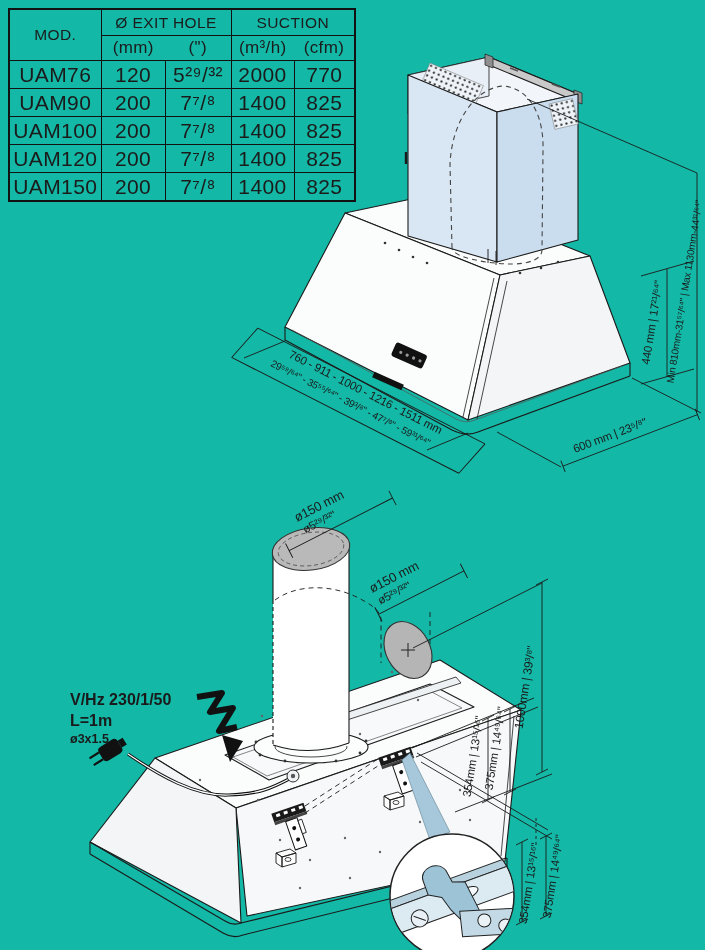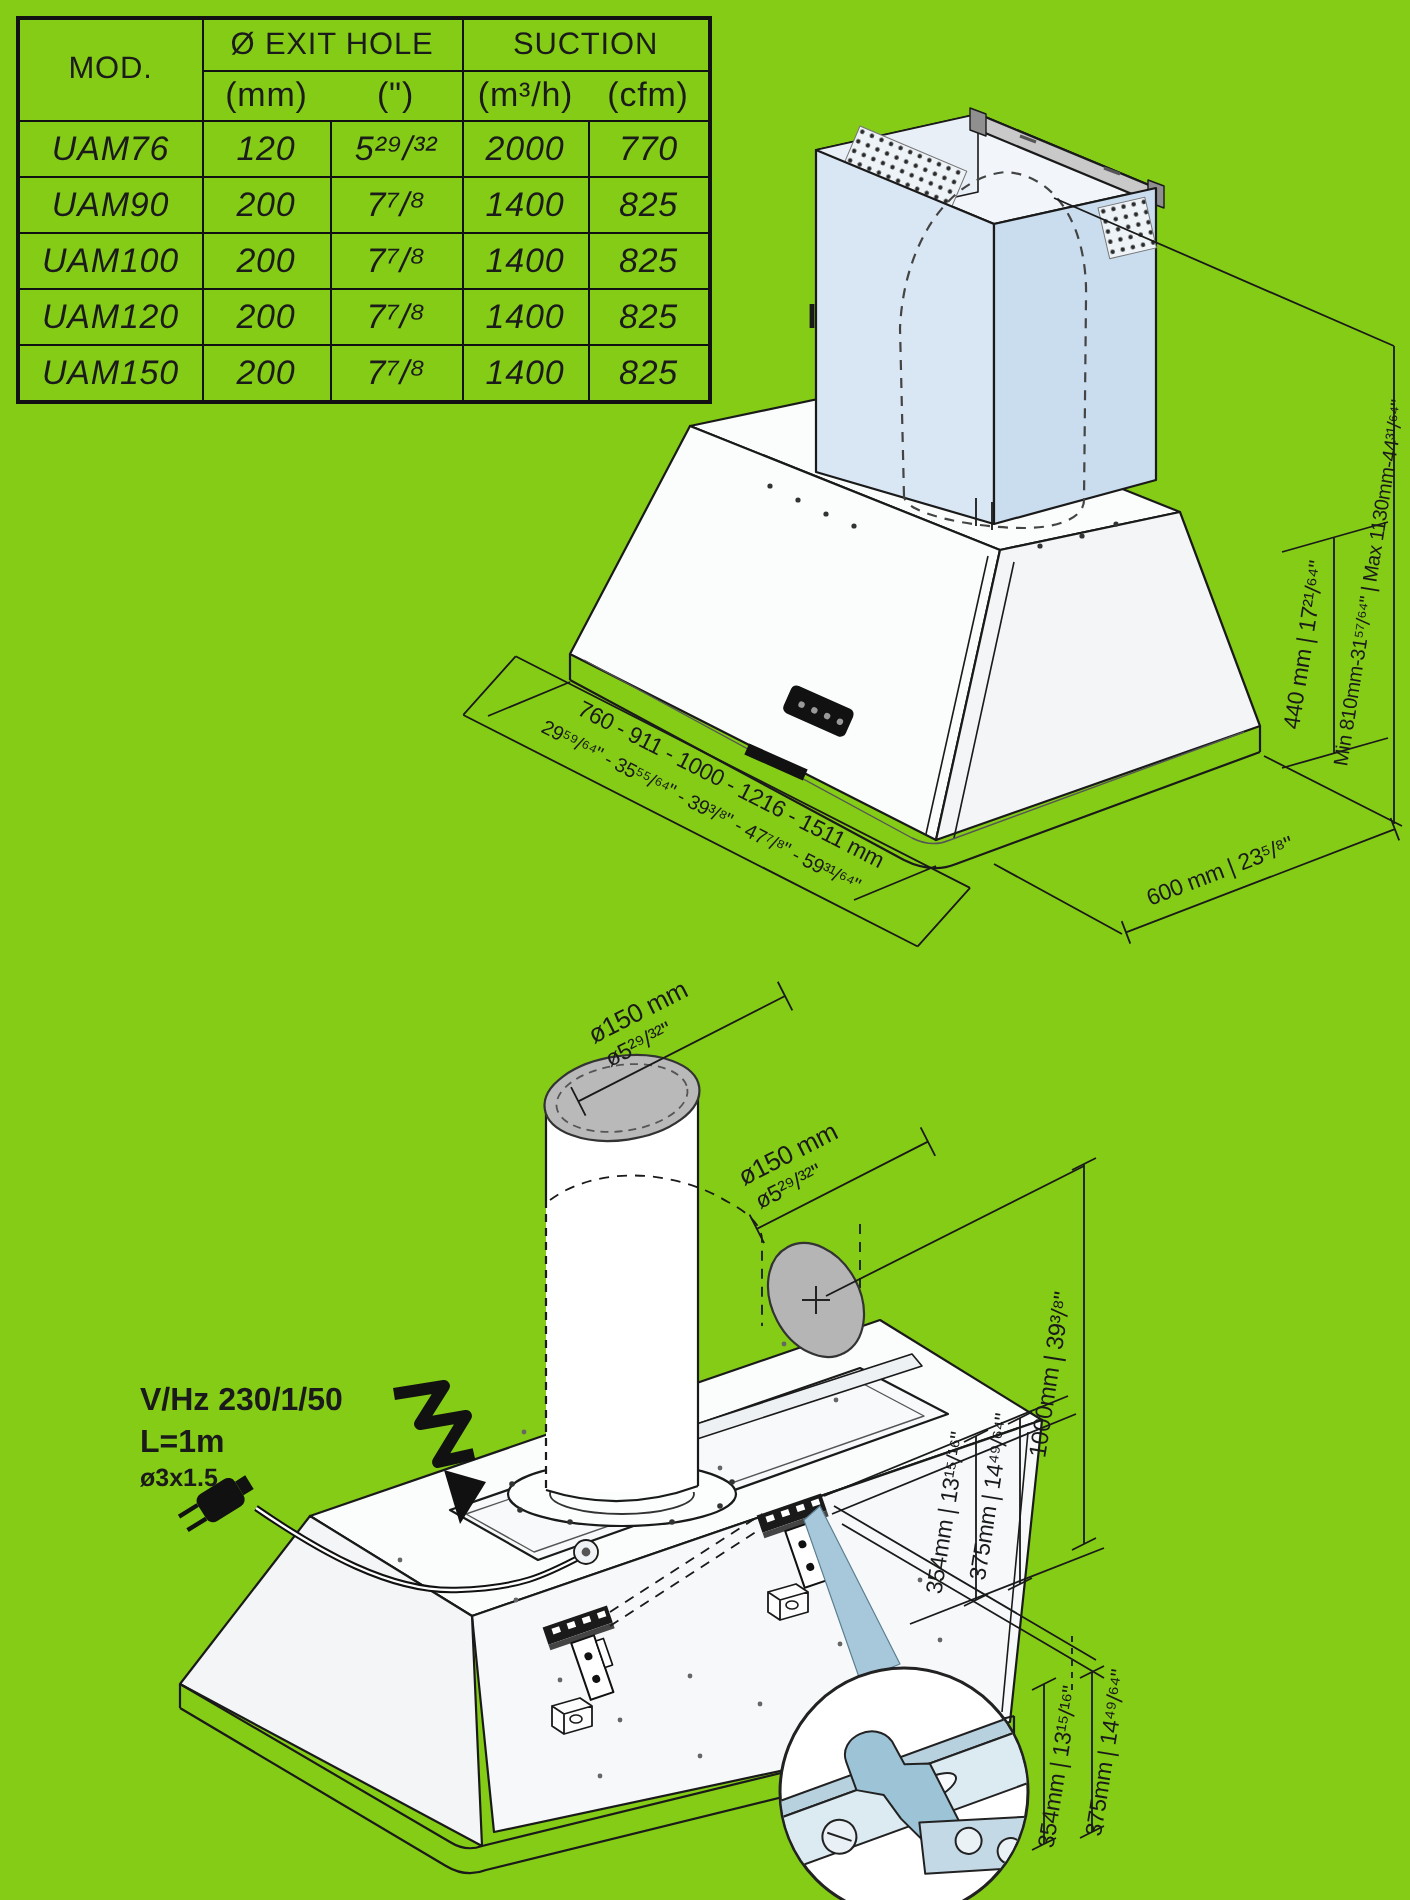--- a/index.html
+++ b/index.html
@@ -1,24 +1,24 @@
 <!DOCTYPE html>
 <html><head>
 <meta charset="utf-8">
 <style>
   html,body{margin:0;padding:0;background:#fff;}
-  .canvas{position:relative;width:705px;height:950px;background:#84cc16;overflow:hidden;
+  .canvas{position:relative;width:705px;height:950px;background:#14b8a6;overflow:hidden;
           font-family:"Liberation Sans","DejaVu Sans",sans-serif;color:#151515;}
   table.spec{position:absolute;left:8px;top:8px;border-collapse:collapse;table-layout:fixed;
              width:348px;border:2px solid #111;}
   table.spec th,table.spec td{border:1.6px solid #111;text-align:center;vertical-align:middle;
              font-weight:normal;color:#1b1b1b;padding:0;letter-spacing:.4px;}
   table.spec .hdr{font-size:15.5px;height:25px;}
   table.spec .sub{font-size:17px;height:24px;}
-  table.spec td{font-size:17px;height:27px;font-style:italic;}
+  table.spec td{font-size:21px;height:27px;}
   .no-r{border-right:none !important;}
   .no-l{border-left:none !important;}
   svg.draw{position:absolute;left:0;top:0;}
   svg text{font-family:"Liberation Sans","DejaVu Sans",sans-serif;fill:#1a1a1a;stroke:none;}
   .dim{font-size:11.5px;letter-spacing:-.2px;}
   .dimsmall{font-size:10px;letter-spacing:-.2px;}
   .elec{font-size:16px;font-weight:600;}
   .elecsmall{font-size:12.5px;font-weight:600;}
 </style>
 </head>

